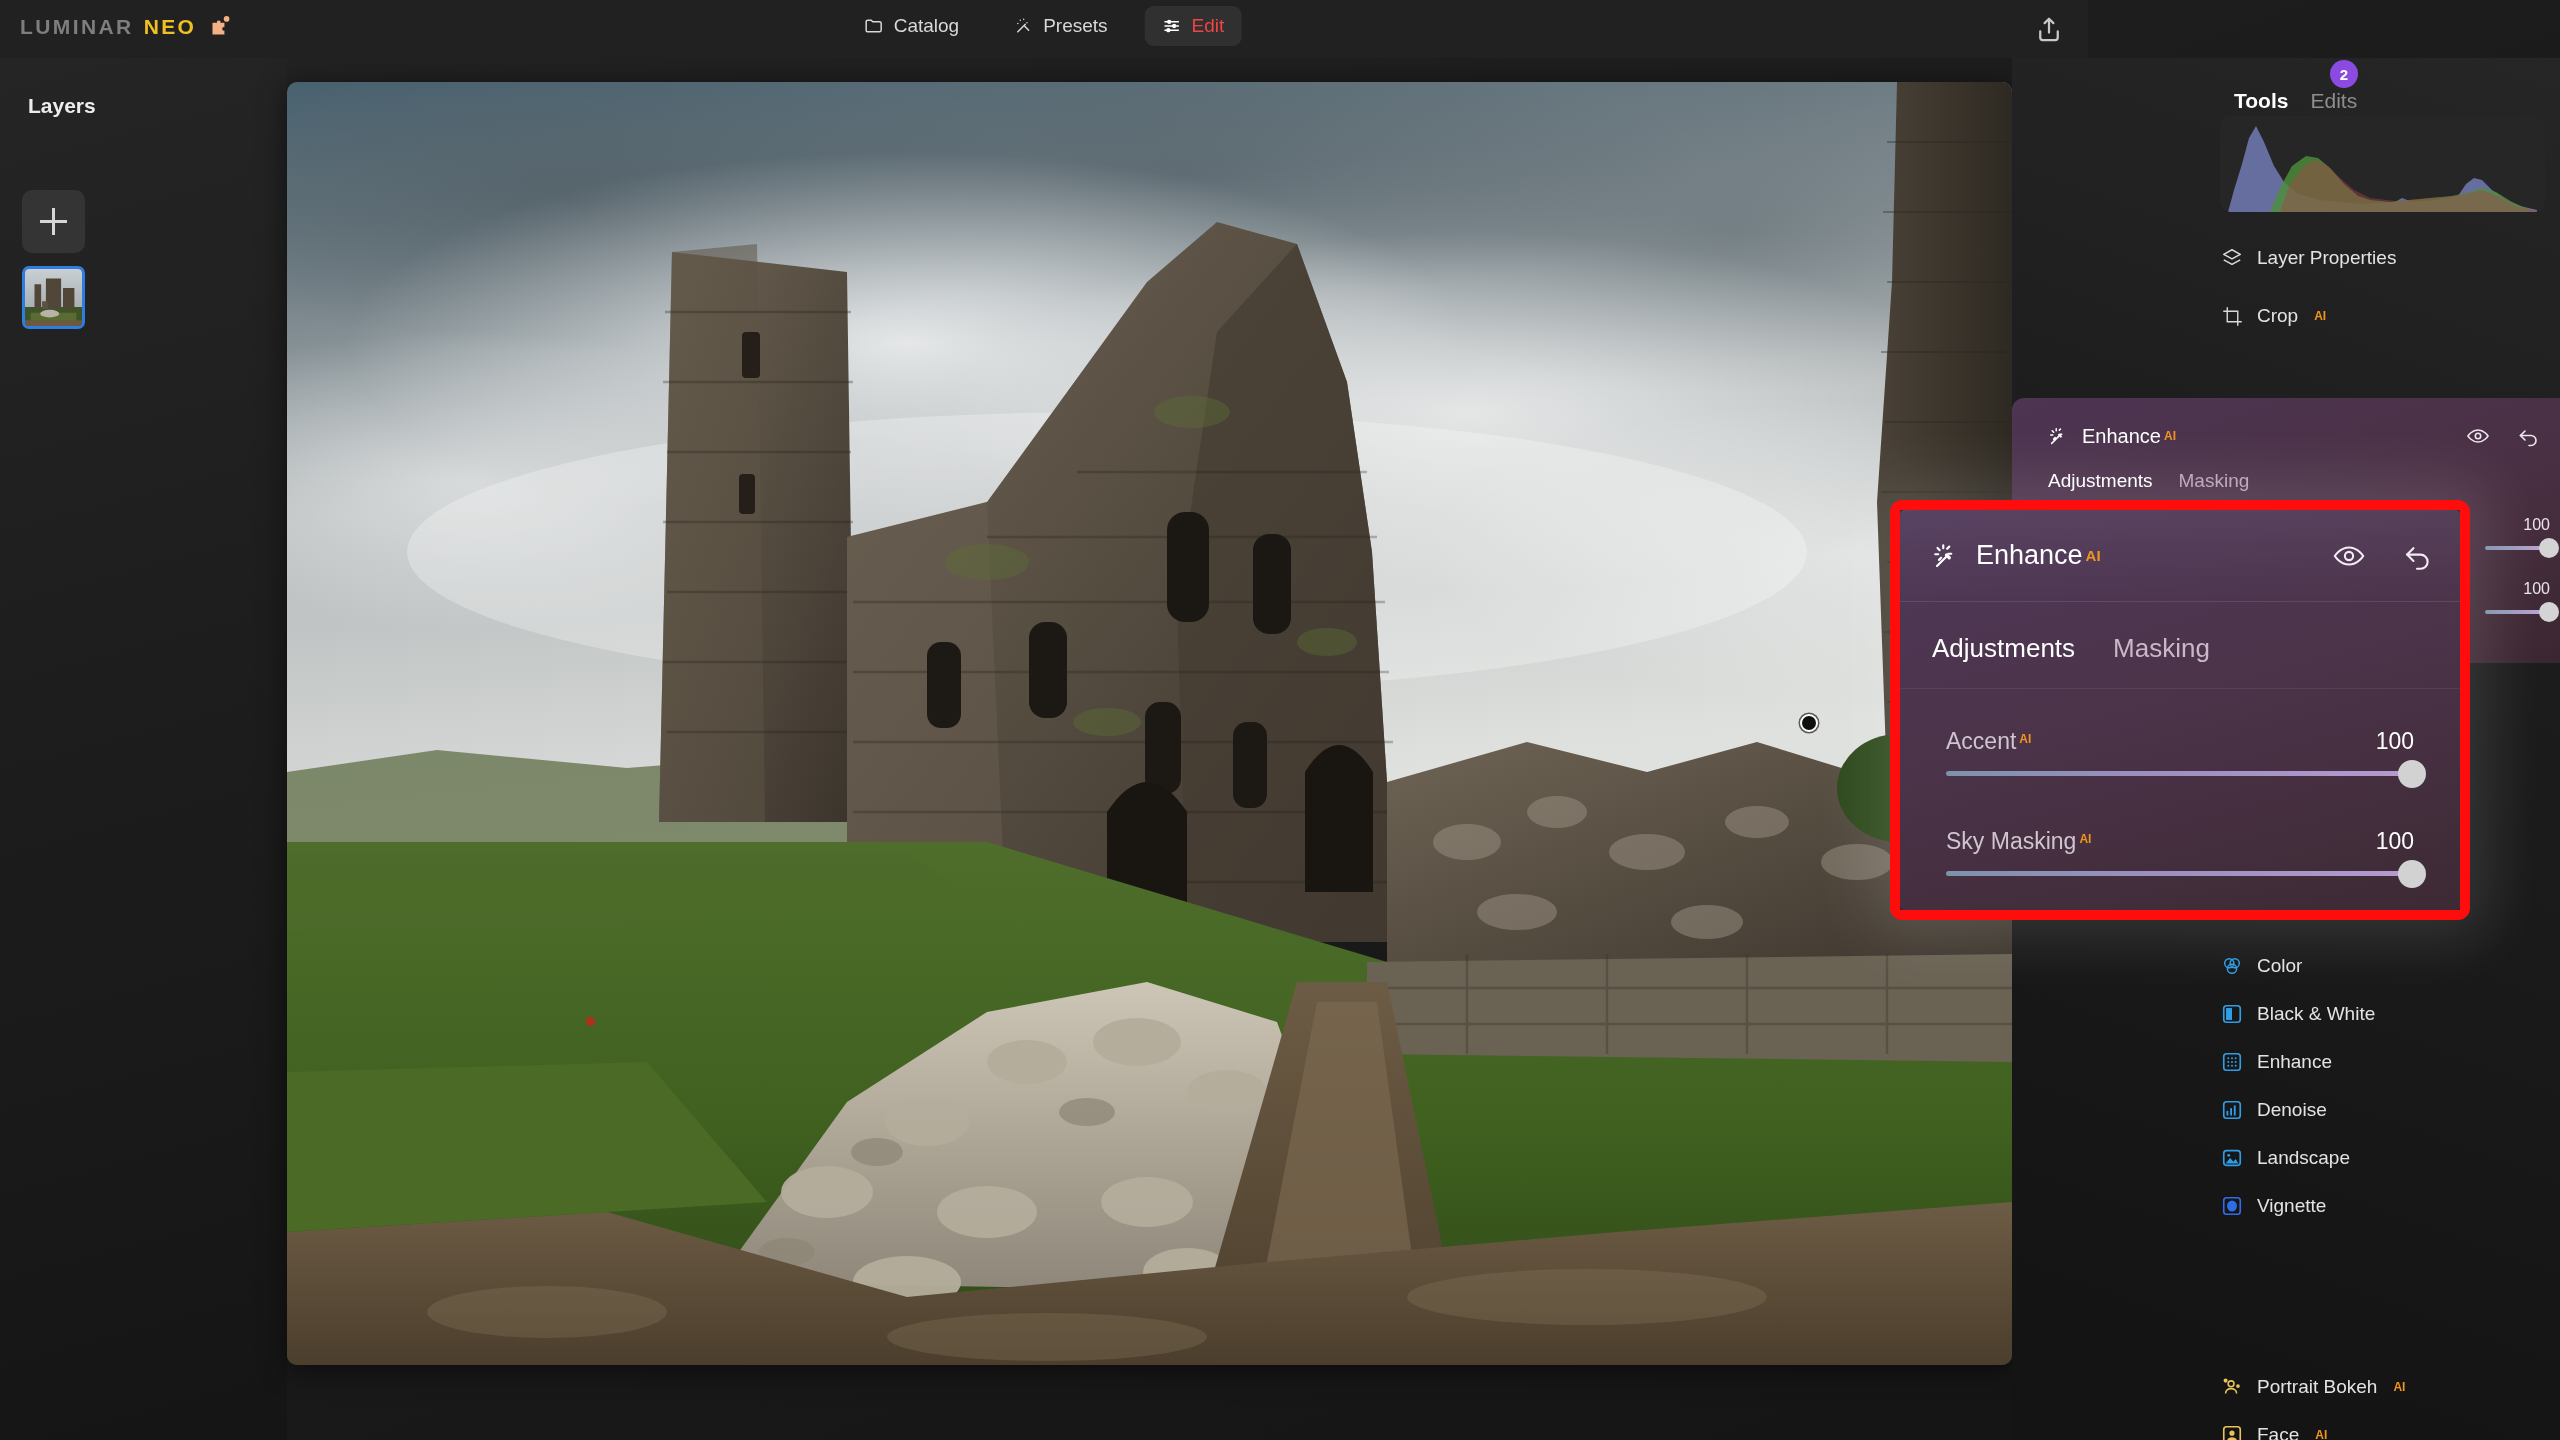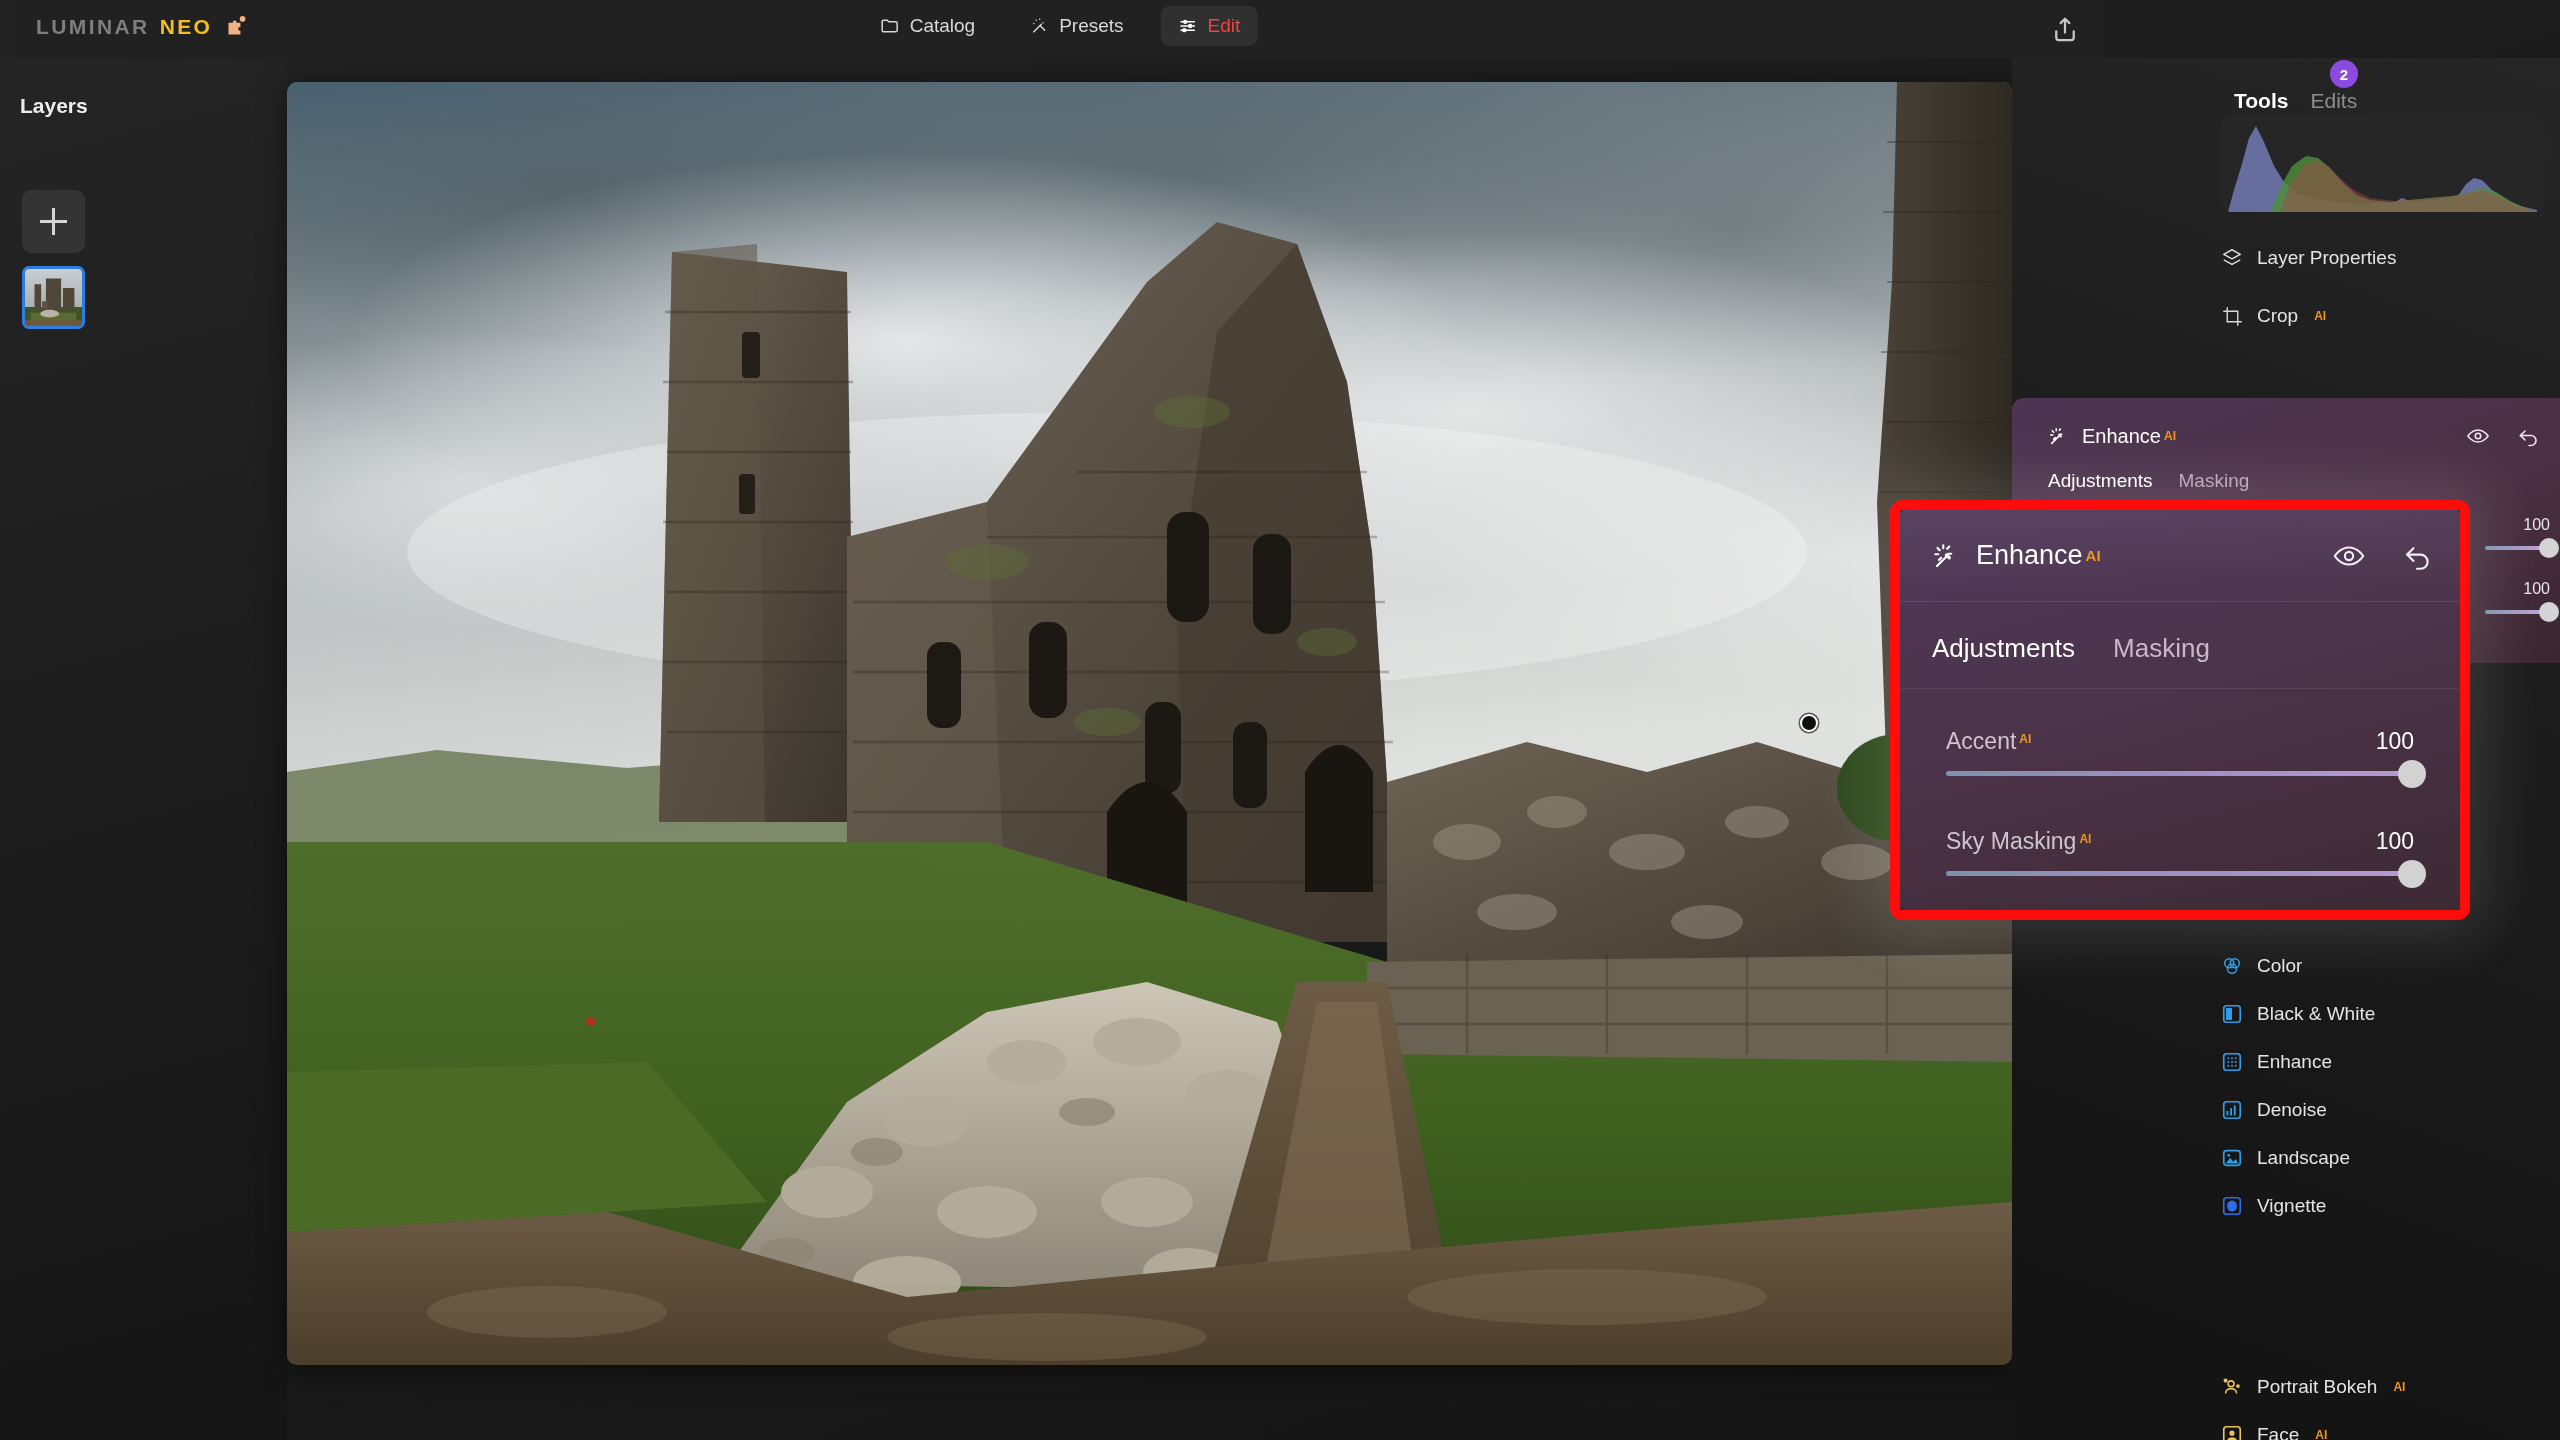--- a/index.html
+++ b/index.html
@@ -10,21 +10,21 @@
     overflow: hidden;
   }
   #app {
     position: relative;
     width: 2560px; height: 1440px;
     background: linear-gradient(160deg,#232323 0%,#1b1b1b 45%,#141414 100%);
   }
 
   
   .topbar {
-    position: absolute; left: 16px; top: 0; width: 2088px; height: 58px;
+    position: absolute; left: 0; top: 0; width: 2088px; height: 58px;
     background: #212121;
     display: flex; align-items: center;
     z-index: 40;
   }
   .brand {
     position: absolute; left: 20px; top: 14px;
     display: flex; align-items: center; gap: 10px;
     letter-spacing: 2.4px; font-size: 21px; font-weight: 700;
   }
   .brand .lum { color: #7e7e7e; }
@@ -47,21 +47,21 @@
     position: absolute; right: 24px; top: 15px;
     width: 30px; height: 30px; cursor: pointer;
   }
 
   
   .left {
     position: absolute; left: 0; top: 58px; width: 287px; height: 1382px;
     background: linear-gradient(165deg,#252525 0%,#1e1e1e 40%,#151515 100%);
   }
   .left-title {
-    position: absolute; left: 20px; top: 36px;
+    position: absolute; left: 28px; top: 36px;
     color: #ededed; font-size: 21px; font-weight: 600;
   }
   .add-layer {
     position: absolute; left: 22px; top: 132px;
     width: 63px; height: 63px; border-radius: 10px;
     background: #343434; cursor: pointer;
     display: flex; align-items: center; justify-content: center;
   }
   .add-layer .plus {
     position: relative; width: 27px; height: 27px;

